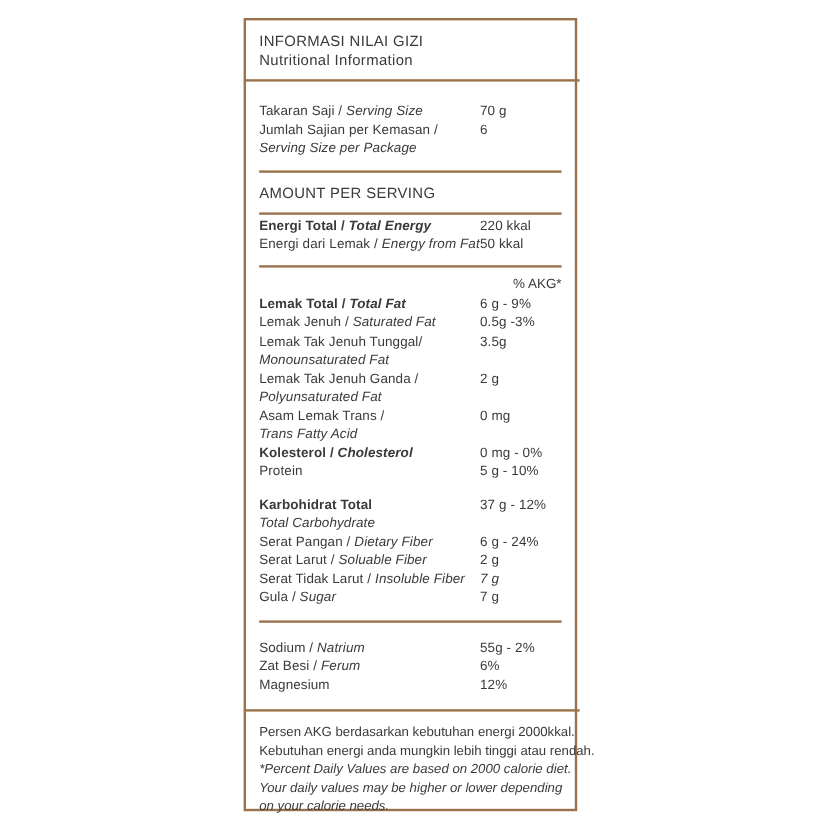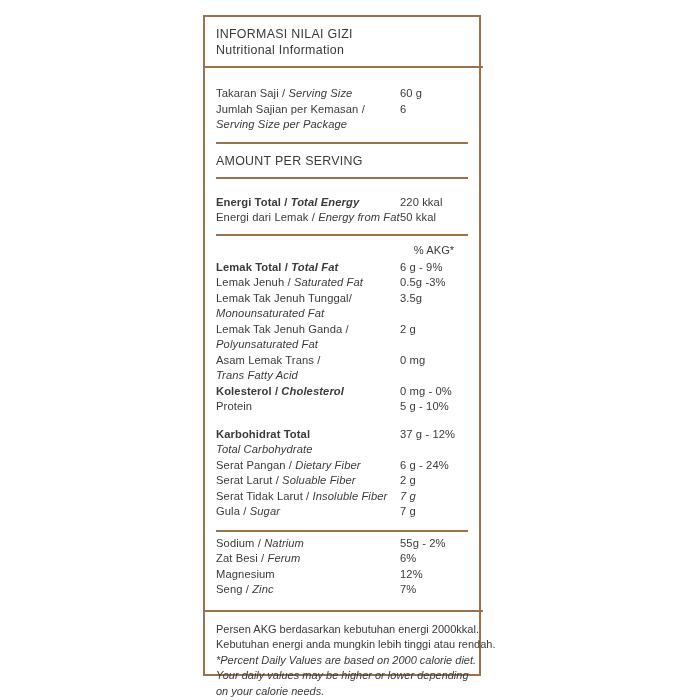--- a/index.html
+++ b/index.html
@@ -90,21 +90,21 @@
     color: #3a3a3a;
     font-size: 12.4px;
     line-height: 16px;
     letter-spacing: 0.3px;
   }
 
   .akg-head {
     color: #3a3a3a;
     font-size: 11.2px;
     line-height: 15px;
-    text-align: center;
+    text-align: right;
     width: 68px;
     margin-left: auto;
   }
   .spacer-10 { height: 10px; }
   .spacer-12 { height: 12px; }
 
   .foot {
     color: #3a3a3a;
     font-size: 11px;
     line-height: 15.5px;
@@ -122,41 +122,41 @@
       <div class="sec" style="padding-top:9px;padding-bottom:8px;">
         <div class="title-line">INFORMASI NILAI GIZI</div>
         <div class="title-line">Nutritional Information</div>
       </div>
 
       <div class="rule-full"></div>
 
       <div class="sec" style="padding-top:18px;padding-bottom:9px;">
         <div class="row">
           <div class="label"><span>Takaran Saji /</span> <span class="it">Serving Size</span></div>
-          <div class="value">60 g</div>
+          <div class="value">70 g</div>
         </div>
         <div class="row">
           <div class="label">Jumlah Sajian per Kemasan /</div>
           <div class="value">6</div>
         </div>
         <div class="row">
           <div class="label it">Serving Size per Package</div>
           <div class="value"></div>
         </div>
       </div>
 
       <div class="rule"></div>
 
       <div class="sec" style="padding-top:9px;padding-bottom:8px;">
         <div class="title-line caps">AMOUNT PER SERVING</div>
       </div>
 
       <div class="rule"></div>
 
-      <div class="sec" style="padding-top:16px;padding-bottom:8px;">
+      <div class="sec" style="padding-top:3px;padding-bottom:8px;">
         <div class="row">
           <div class="label bold"><span>Energi Total /</span> <span class="it">Total Energy</span></div>
           <div class="value">220 kkal</div>
         </div>
         <div class="row">
           <div class="label"><span>Energi dari Lemak /</span> <span class="it">Energy from Fat</span></div>
           <div class="value">50 kkal</div>
         </div>
       </div>
 
@@ -234,36 +234,32 @@
         </div>
         <div class="row">
           <div class="label"><span>Gula /</span> <span class="it">Sugar</span></div>
           <div class="value">7 g</div>
         </div>
       </div>
 
       <div class="spacer-10"></div>
       <div class="rule"></div>
 
-      <div style="padding-top:4px;">
+      <div style="padding-top:14px;">
         <div class="row">
           <div class="label"><span>Sodium /</span> <span class="it">Natrium</span></div>
           <div class="value">55g - 2%</div>
         </div>
         <div class="row">
           <div class="label"><span>Zat Besi /</span> <span class="it">Ferum</span></div>
           <div class="value">6%</div>
         </div>
         <div class="row">
           <div class="label">Magnesium</div>
           <div class="value">12%</div>
-        </div>
-        <div class="row">
-          <div class="label"><span>Seng /</span> <span class="it">Zinc</span></div>
-          <div class="value">7%</div>
         </div>
       </div>
 
       <div class="spacer-12"></div>
       <div class="rule-full"></div>
 
       <div class="foot">
         <div>Persen AKG berdasarkan kebutuhan energi 2000kkal.</div>
         <div>Kebutuhan energi anda mungkin lebih tinggi atau rendah.</div>
         <div class="it">*Percent Daily Values are based on 2000 calorie diet.</div>

